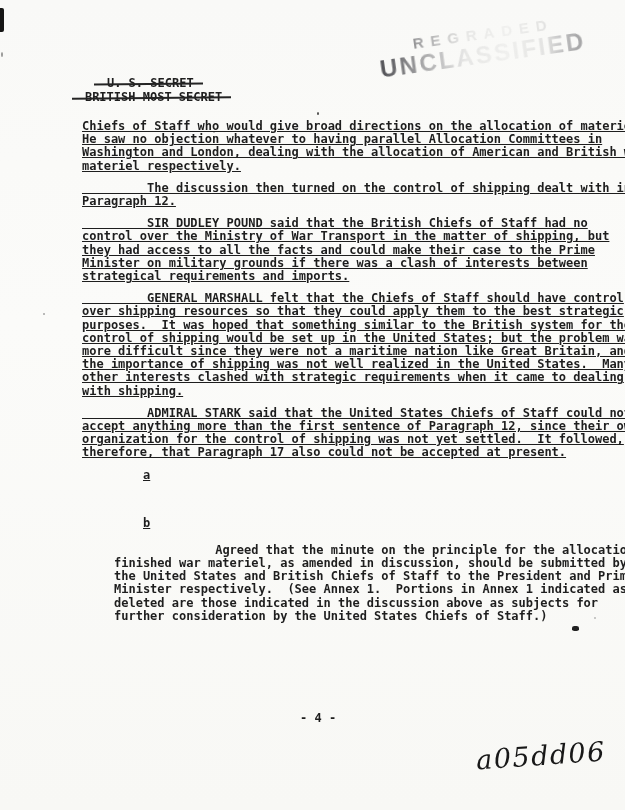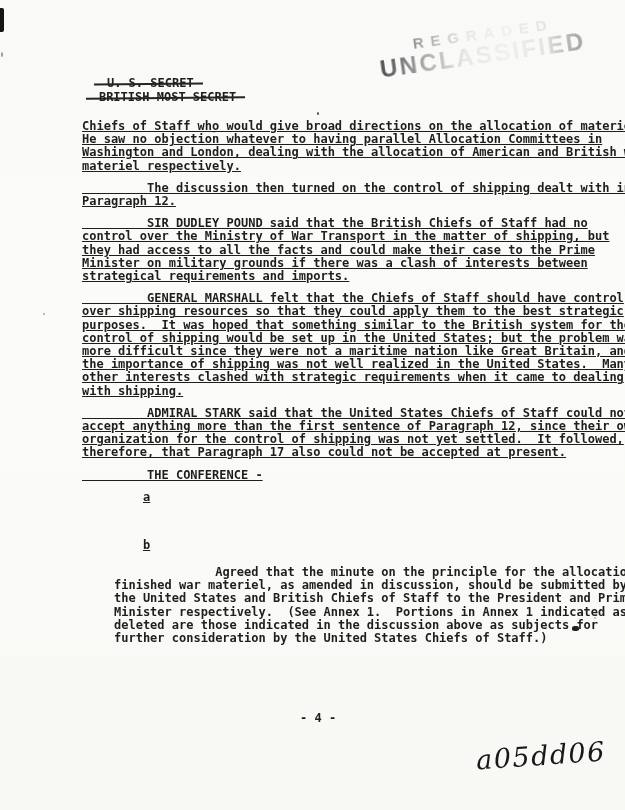--- a/index.html
+++ b/index.html
@@ -36,21 +36,21 @@
     content: "";
     position: absolute;
     left: -13px;
     right: -9px;
     top: 5.5px;
     height: 2px;
     background: #242424;
     transform: rotate(-0.5deg);
   }
   #classification-us { left: 78px; top: 64px; }
-  #classification-british { left: 70px; top: 78px; }
+  #classification-british { left: 56px; top: 78px; }
 
   
   .stamp {
     position: absolute;
     left: 376px;
     top: 40px;
     transform: rotate(-8deg);
     transform-origin: left top;
     color: #45454a;
     font-family: "Liberation Sans", sans-serif;
@@ -169,21 +169,20 @@
 purposes.  It was hoped that something similar to the British system for the
 control of shipping would be set up in the United States; but the problem was
 more difficult since they were not a maritime nation like Great Britain, and
 the importance of shipping was not well realized in the United States.  Many
 other interests clashed with strategic requirements when it came to dealing
 with shipping.</div>
     <div class="paragraph typewriter">         ADMIRAL STARK said that the United States Chiefs of Staff could not
 accept anything more than the first sentence of Paragraph 12, since their own
 organization for the control of shipping was not yet settled.  It followed,
 therefore, that Paragraph 17 also could not be accepted at present.</div>
-    <div class="paragraph typewriter">         THE CONFERENCE -</div>
 
     <div class="subparagraph typewriter">
       <span class="subpara-letter">a</span>
     </div>
     <div class="subparagraph typewriter">
       <span class="subpara-letter">b</span>
       <span>        Agreed that the minute on the principle for the allocation of
 finished war materiel, as amended in discussion, should be submitted by
 the United States and British Chiefs of Staff to the President and Prime
 Minister respectively.  (See Annex 1.  Portions in Annex 1 indicated as

